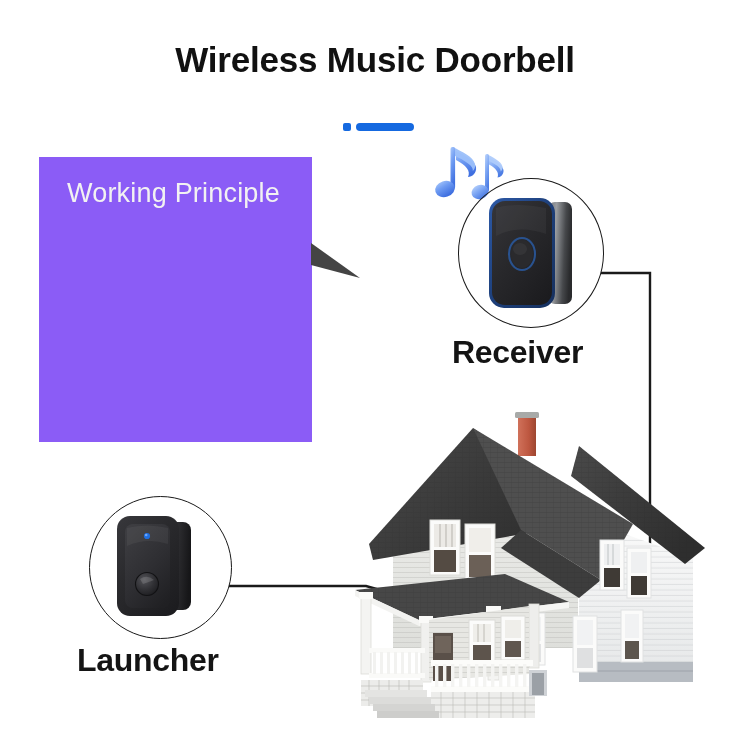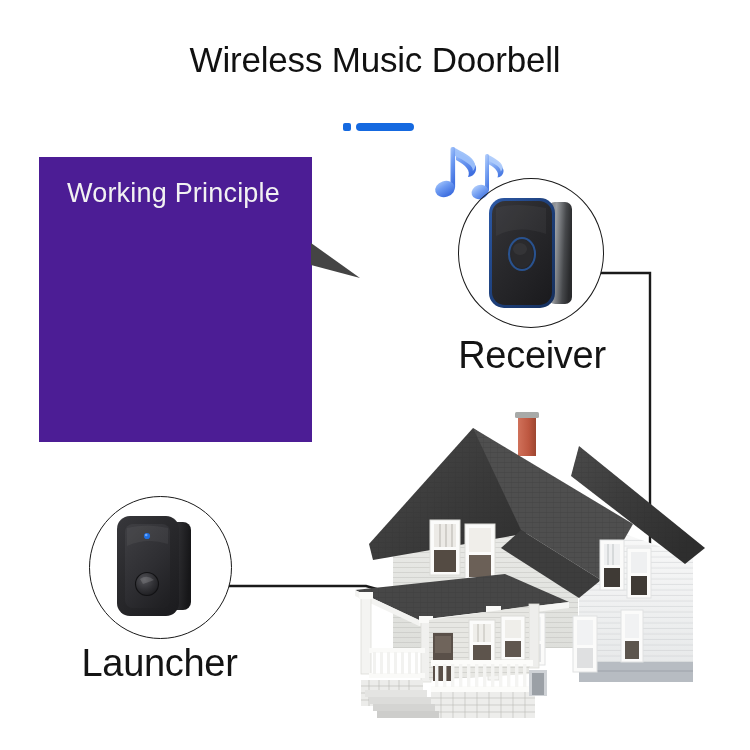--- a/index.html
+++ b/index.html
@@ -26,34 +26,34 @@
   }
 
   
   #page-title {
     position: absolute;
     left: 0;
     top: 40px;
     width: 750px;
     text-align: center;
     font-size: 35px;
-    font-weight: normal;
+    font-weight: bold;
     color: #111111;
     letter-spacing: -0.2px;
     white-space: nowrap;
   }
 
   
   #callout {
     position: absolute;
     left: 39px;
     top: 157px;
     width: 273px;
     height: 285px;
-    background: #4c1d95;
+    background: #8b5cf6;
     box-sizing: border-box;
     padding: 22px 22px 1px 28px;
   }
   #callout-title {
     font-size: 27px;
     color: #f2f2f2;
     font-weight: normal;
     line-height: 1.1;
     margin: 0 0 14px 0;
     letter-spacing: 0.2px;
@@ -130,24 +130,23 @@
     border: 1.6px solid #1a1a1a;
     box-sizing: border-box;
     background: transparent;
   }
   #receiver-circle { left: 6px; top: 6px; width: 146px; height: 150px; }
   #launcher-circle { left: 4px; top: 4px; width: 143px; height: 143px; }
 
   .device-label {
     position: absolute;
     width: 100%;
-    text-align: center;
-    font-size: 38px;
+    font-size: 32px;
     color: #141414;
-    font-weight: normal;
+    font-weight: bold;
     letter-spacing: -0.3px;
   }
   #receiver-label { left: 0; top: 162px; }
   #launcher-label { left: -8px; top: 150px; }
 
   
   #receiver-device {
     position: absolute;
     left: 34px;
     top: 22px;

